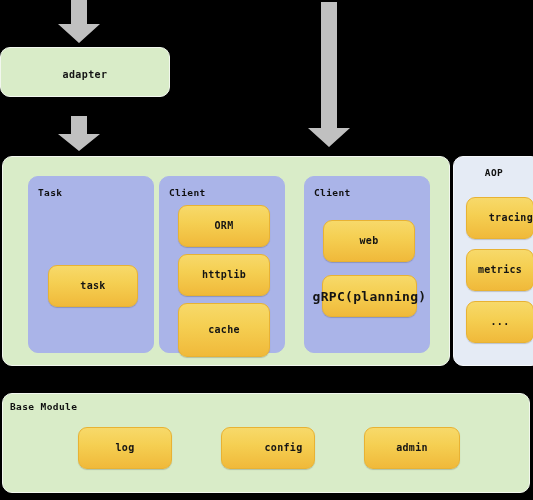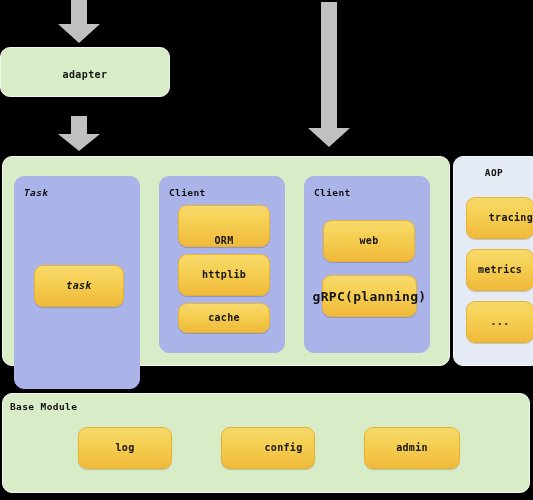--- a/index.html
+++ b/index.html
@@ -142,36 +142,36 @@
   <div class="faint-caption" style="left:20px; top:11px;"></div>
   <div class="faint-caption" style="left:22px; top:124px;"></div>
   <div class="faint-caption" style="left:252px; top:68px;"></div>
 
   <div class="node panel-green" style="left:0px; top:47px; width:170px; height:50px;">
     <div class="panel-centered-label" style="top:21px;">adapter</div>
   </div>
 
   <div class="node panel-green" style="left:2px; top:156px; width:448px; height:210px;">
 
-    <div class="node panel-purple" style="left:11px; top:19px; width:126px; height:213px;font-style:italic;">
+    <div class="node panel-purple" style="left:25px; top:19px; width:126px; height:177px;">
       <div class="group-title" style="left:9px; top:10px;">Task</div>
       <div class="node leaf-orange" style="left:19px; top:88px; width:90px; height:42px;">
         <span class="leaf-label">task</span>
       </div>
     </div>
 
     <div class="node panel-purple" style="left:156px; top:19px; width:126px; height:177px;">
       <div class="group-title" style="left:9px; top:10px;">Client</div>
-      <div class="node leaf-orange" style="left:18px; top:28px; width:92px; height:42px;align-items:flex-end;">
+      <div class="node leaf-orange" style="left:18px; top:28px; width:92px; height:42px;">
         <span class="leaf-label">ORM</span>
       </div>
       <div class="node leaf-orange" style="left:18px; top:77px; width:92px; height:42px;">
         <span class="leaf-label">httplib</span>
       </div>
-      <div class="node leaf-orange" style="left:18px; top:126px; width:92px; height:30px;">
+      <div class="node leaf-orange" style="left:18px; top:126px; width:92px; height:54px;">
         <span class="leaf-label">cache</span>
       </div>
     </div>
 
     <div class="node panel-purple" style="left:301px; top:19px; width:126px; height:177px;">
       <div class="group-title" style="left:9px; top:10px;">Client</div>
       <div class="node leaf-orange" style="left:18px; top:43px; width:92px; height:42px;">
         <span class="leaf-label">web</span>
       </div>
       <div class="node leaf-orange" style="left:17px; top:98px; width:95px; height:42px;">

